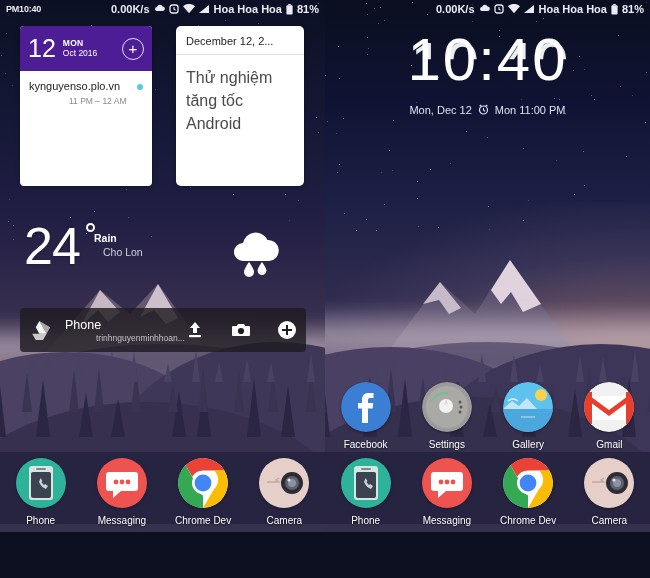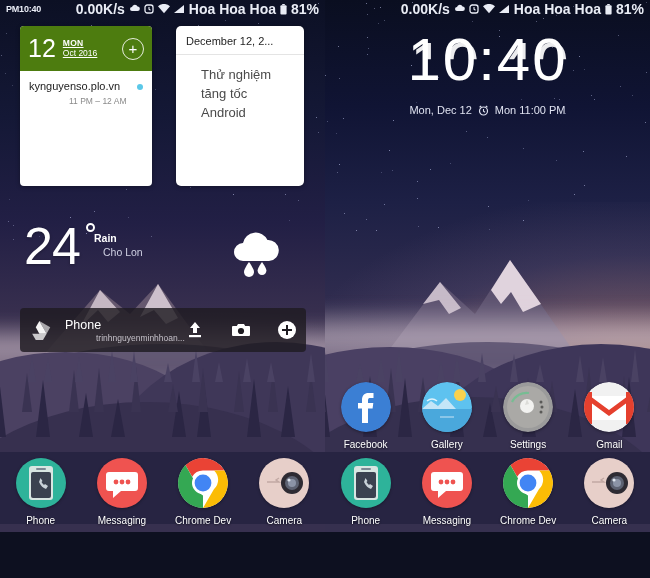--- a/index.html
+++ b/index.html
@@ -31,43 +31,43 @@
   .hill { position:absolute; left:-6%; right:-6%; border-radius: 50% 50% 0 0 / 100% 100% 0 0; }
   .trees { position:absolute; bottom:0; width:100%; height:100%; }
   .tree { position:absolute; width:0; height:0; border-left:5px solid transparent; border-right:5px solid transparent; }
 
   
   .statusbar { position:absolute; top:0; left:0; right:0; height:18px; display:flex;
                align-items:center; padding:0 6px; font-size:9px; color:#e9ecf5; z-index:40;
                font-family:"Liberation Sans", sans-serif; }
   .sb-clock { font-weight:bold; letter-spacing:-.2px; }
   .sb-right { margin-left:auto; display:flex; align-items:center; gap:4px; font-weight:bold; }
-  .sb-right .txt { font-size:14px;text-align:center; }
+  .sb-right .txt { font-size:11px;text-align:center; }
   .ic { display:inline-block; }
 
   
   .cal-widget { position:absolute; left:20px; top:26px; width:132px; height:160px;
                 background:#fff; border-radius:4px; overflow:hidden; box-shadow:0 1px 4px rgba(0,0,0,.35); z-index:20; }
   .cal-head { height:45px; display:flex; align-items:center; padding:0 8px; }
   .cal-day { font-size:25px; font-weight:300; color:#fff; line-height:1; }
-  .cal-dm { margin-left:7px; color:#fff; line-height:1.15;text-decoration:underline; }
+  .cal-dm { margin-left:7px; color:#fff; line-height:1.15; }
   .cal-dm .mon { font-size:8.5px; font-weight:bold; letter-spacing:.3px; }
   .cal-dm .yr  { font-size:8.5px; }
   .cal-plus { margin-left:auto; width:22px; height:22px; border:1.4px solid rgba(255,255,255,.85);
               border-radius:50%; color:#fff; font-size:15px; line-height:19px; text-align:center; font-weight:300; }
   .cal-body { padding:9px 9px 0 9px; position:relative; }
   .cal-ev-title { font-size:11px; color:#222; line-height:1.2; }
   .cal-ev-time { font-size:8.5px; color:#8a8a8a; margin-top:3px;margin-left:40px; }
   .cal-dot { position:absolute; right:9px; top:13px; width:6px; height:6px; border-radius:50%; background:#5bc8e8; }
 
   .note-widget { position:absolute; left:176px; top:26px; width:128px; height:160px;
                  background:#fff; border-radius:5px; overflow:hidden; box-shadow:0 1px 4px rgba(0,0,0,.35); z-index:20; }
   .note-head { padding:9px 10px 7px 10px; border-bottom:1px solid #e4e4e4; }
   .note-title { font-size:11px; color:#242424; }
-  .note-body { padding:11px 25px; font-size:13px; color:#4a4a4a; line-height:1.45; }
+  .note-body { padding:11px 10px; font-size:16px; color:#4a4a4a; line-height:1.45; }
 
   .weather { position:absolute; left:0; right:0; top:215px; height:85px; z-index:20; }
   .w-temp { position:absolute; left:24px; top:5px; font-size:52px; font-weight:200; color:#fff; line-height:1;
             letter-spacing:-1px; text-shadow:0 1px 3px rgba(0,0,0,.3); }
   .w-deg { position:absolute; left:86px; top:8px; width:9px; height:9px; border:2px solid #fff; border-radius:50%; }
   .w-cond { position:absolute; left:94px; top:17px; font-size:10.5px; color:#fff; font-weight:bold; }
   .w-city { position:absolute; left:103px; top:31px; font-size:10.5px; color:#cfd0e2; }
   .w-icon { position:absolute; right:40px; top:10px; width:62px; height:56px; }
 
   .drive { position:absolute; left:20px; top:308px; width:286px; height:44px;
@@ -81,21 +81,21 @@
   .dr-act { width:20px; height:20px; }
 
   
   .clockw { position:absolute; left:0; right:0; top:30px; text-align:center; z-index:20; }
   .clockw .big { font-size:60px; font-weight:300; color:#fff; letter-spacing:2px; line-height:1;
                  display:flex; justify-content:center; align-items:flex-start; }
   .digit { position:relative; display:inline-block; }
   .digit.split::after { content:attr(data-d); position:absolute; left:3px; top:4px;
                         color:#fff; opacity:.92; clip-path: polygon(0 0,100% 0,100% 42%,0 42%); }
   .clockw .sub { margin-top:14px; font-size:11px; color:#dfe2f0; display:flex;
-                 justify-content:center; align-items:flex-end; gap:6px; }
+                 justify-content:center; align-items:flex-start; gap:6px; }
 
   
   .approw { position:absolute; left:0; right:0; display:flex; z-index:25; }
   .app { flex:1; display:flex; flex-direction:column; align-items:center; }
   .app .ico { width:50px; height:50px; border-radius:50%; position:relative; overflow:hidden;
               box-shadow:0 1px 3px rgba(0,0,0,.35); }
   .app .lbl { margin-top:7px; font-size:10px; color:#fff; text-shadow:0 1px 2px rgba(0,0,0,.6); }
 
   .dots { position:absolute; left:0; right:0; display:flex; justify-content:center; gap:13px; z-index:25; }
   .dots b { width:6px; height:6px; border-radius:50%; background:rgba(255,255,255,.33); display:block; }
@@ -248,21 +248,21 @@
         <span class="txt">Hoa Hoa Hoa</span>
         <svg class="ic" width="7" height="11" viewBox="0 0 7 11">
             <rect x="2.2" y="0" width="2.6" height="1.2" fill="#e9ecf5"></rect>
             <rect x="0.4" y="1.2" width="6.2" height="9.3" rx="1" fill="#e9ecf5"></rect>
           </svg>
         <span class="txt">81%</span>
       </span>
     </div>
 
     <div class="cal-widget">
-      <div class="cal-head" style="background:#4d7c0f">
+      <div class="cal-head" style="background:#4c1d95">
         <span class="cal-day">12</span>
         <span class="cal-dm">
           <div class="mon">MON</div>
           <div class="yr">Oct 2016</div>
         </span>
         <span class="cal-plus">+</span>
       </div>
       <div class="cal-body">
         <div class="cal-ev-title">kynguyenso.plo.vn</div>
         <div class="cal-ev-time">11 PM – 12 AM</div>
@@ -553,44 +553,44 @@
     <div class="approw" style="top:382px" id="appsR">
         <div class="app">
           <div class="ico"><svg viewBox="0 0 50 50" width="50" height="50">
               <circle cx="25" cy="25" r="25" fill="#3b7fd4"></circle>
               <path d="M28.5 16h4v-5h-5c-4 0-6.5 2.6-6.5 6.6V21h-4v5.4h4V41h6V26.4h4.6l.7-5.4H27v-2.6c0-1.3.5-2.4 1.5-2.4z" fill="#fff"></path>
             </svg></div>
           <div class="lbl">Facebook</div>
         </div>
         <div class="app">
           <div class="ico"><svg viewBox="0 0 50 50" width="50" height="50">
-              <circle cx="25" cy="25" r="25" fill="#5ec2ef"></circle>
-              <path d="M0 27h50v23H0z" fill="#4aa8dc"></path>
-              <circle cx="38" cy="13" r="6" fill="#f9d14e"></circle>
-              <path d="M0 27l9-8 7 5 8-8 10 11H0z" fill="#cfe9f7" opacity=".9"></path>
-              <path d="M5 19q5-4 10 0" stroke="#fff" stroke-width="1.6" fill="none" opacity=".8"></path>
-              <path d="M18 35h14" stroke="#bfe0f2" stroke-width="1.4" opacity=".8"></path>
-            </svg></div>
-          <div class="lbl">Gallery</div>
-        </div>
-        <div class="app">
-          <div class="ico"><svg viewBox="0 0 50 50" width="50" height="50">
               <circle cx="25" cy="25" r="25" fill="#9b9b9b"></circle>
               <circle cx="25" cy="25" r="21" fill="#aaa9a6"></circle>
               <circle cx="24" cy="24" r="7" fill="#f2f2f0"></circle>
               <path d="M24 17l2 5-4 1z" fill="#dcdcd8"></path>
               <path d="M9 20a16 16 0 0117-9" stroke="#6fbf8f" stroke-width="2.2" fill="none" opacity=".85"></path>
               <circle cx="38" cy="20" r="1.5" fill="#5a5a58"></circle>
               <circle cx="39" cy="25" r="1.5" fill="#5a5a58"></circle>
               <circle cx="38" cy="30" r="1.5" fill="#5a5a58"></circle>
             </svg></div>
           <div class="lbl">Settings</div>
         </div>
         <div class="app">
           <div class="ico"><svg viewBox="0 0 50 50" width="50" height="50">
+              <circle cx="25" cy="25" r="25" fill="#5ec2ef"></circle>
+              <path d="M0 27h50v23H0z" fill="#4aa8dc"></path>
+              <circle cx="38" cy="13" r="6" fill="#f9d14e"></circle>
+              <path d="M0 27l9-8 7 5 8-8 10 11H0z" fill="#cfe9f7" opacity=".9"></path>
+              <path d="M5 19q5-4 10 0" stroke="#fff" stroke-width="1.6" fill="none" opacity=".8"></path>
+              <path d="M18 35h14" stroke="#bfe0f2" stroke-width="1.4" opacity=".8"></path>
+            </svg></div>
+          <div class="lbl">Gallery</div>
+        </div>
+        <div class="app">
+          <div class="ico"><svg viewBox="0 0 50 50" width="50" height="50">
               <circle cx="25" cy="25" r="25" fill="#f1f1f1"></circle>
               <path d="M6 14h38v24H6z" fill="#fff"></path>
               <path d="M6 14l19 14 19-14v6L25 34 6 20z" fill="#e5402e"></path>
               <path d="M0 10h8v32H0z" fill="#e5402e"></path>
               <path d="M42 10h8v32h-8z" fill="#e5402e"></path>
             </svg></div>
           <div class="lbl">Gmail</div>
         </div>
       </div>
 

